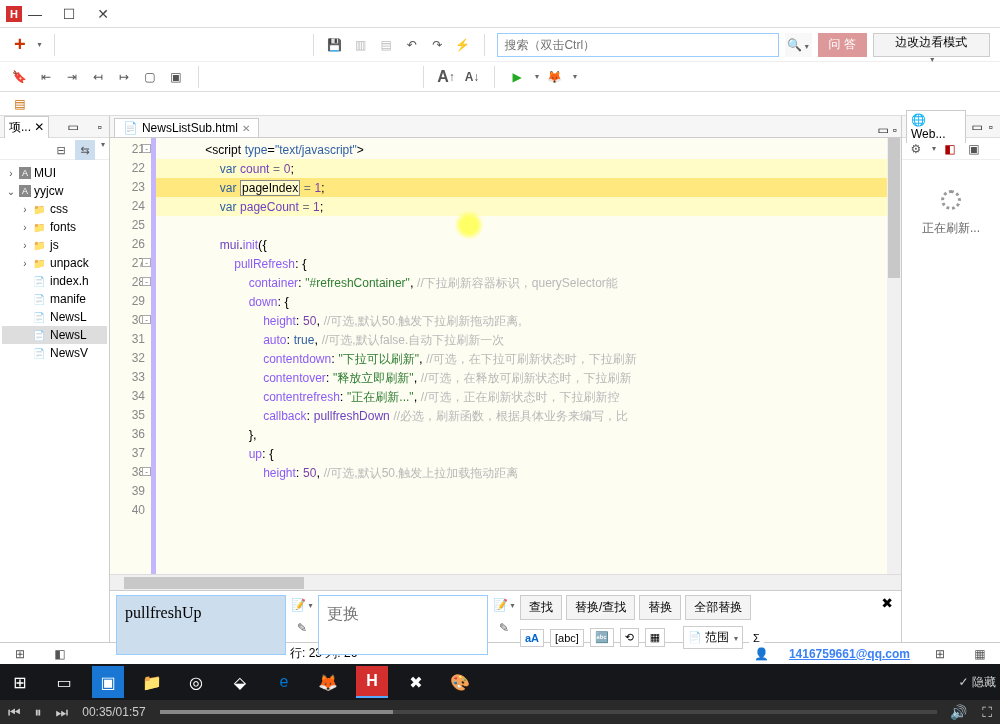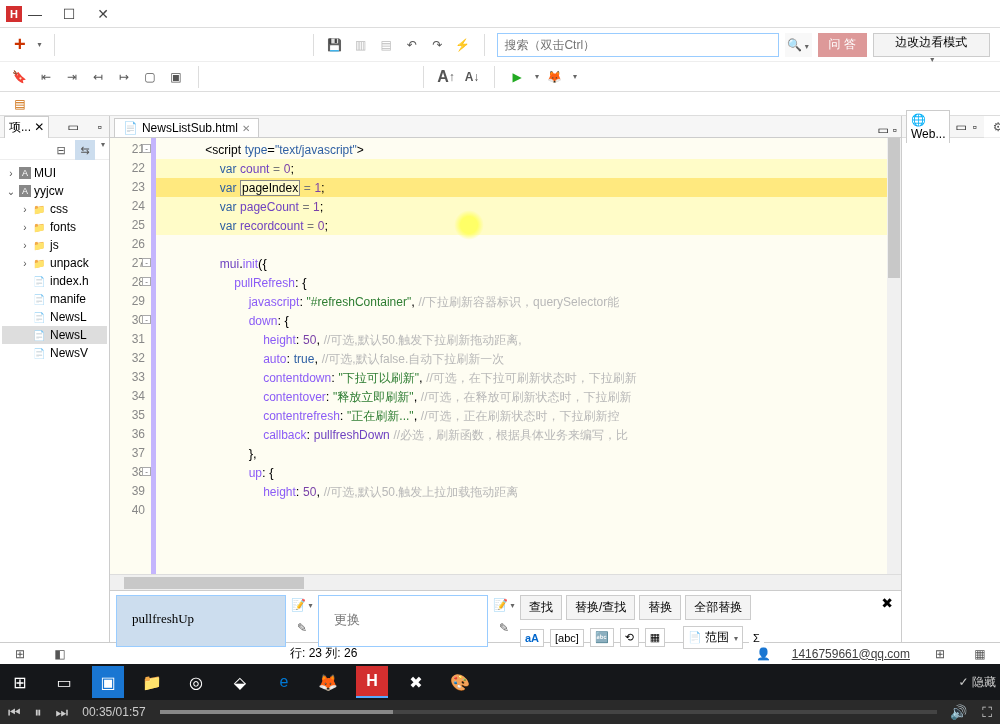--- a/index.html
+++ b/index.html
@@ -75,39 +75,39 @@
 .tok-tag { color:#000000; }
 .sel-tok { border:1px solid #888; background:#fffbcc; padding:0 1px; }
 .cursor-hl { display:inline-block; width:30px; height:30px; background:radial-gradient(circle,#ffff66 0%,#ffff66 40%,transparent 70%); border-radius:50%; position:absolute; pointer-events:none; }
 .vscroll { position:absolute; right:0; top:0; width:14px; height:100%; background:#f0f0f0; }
 .vscroll .thumb { position:absolute; left:1px; width:12px; background:#c8c8c8; }
 .hscrollbar { height:16px; background:#f0f0f0; border-top:1px solid #ddd; position:relative; }
 .hscrollbar .hthumb { position:absolute; left:14px; top:2px; width:180px; height:12px; background:#c8c8c8; }
 
 
 .findrow { height:52px; display:flex; align-items:flex-start; padding:4px 6px; gap:6px; border-top:1px solid #ccc; background:#fff; }
-.findbox { width:170px; height:52px; border:1px solid #9cf; padding:15px; resize:none; font-family:Consolas; font-size:13px; }
+.findbox { width:170px; height:60px; border:1px solid #9cf; padding:8px; resize:none; font-family:Consolas; font-size:16px; }
 .findbox.sel { background:#cde; }
 .optcol { display:flex; flex-direction:column; gap:3px; }
 .findbtns { display:flex; gap:4px; margin-bottom:6px; }
 .findbtn { padding:3px 8px; background:#f4f4f4; border:1px solid #ccc; cursor:pointer; font-size:12px; }
 .optrow { display:flex; gap:6px; align-items:center; }
 .opt { padding:2px 4px; border:1px solid #ccc; font-size:11px; cursor:pointer; background:#fff; }
 .closex2 { position:absolute; right:8px; font-size:14px; cursor:pointer; }
 
 
-.panel-right { width:98px; display:flex; flex-direction:row; background:#fff; }
+.panel-right { width:98px; display:flex; flex-direction:column; background:#fff;justify-content:flex-end; }
 .loading { flex:1; display:flex; flex-direction:column; align-items:center; padding-top:30px; gap:10px; font-size:12px; color:#666; }
 .spinner { width:20px; height:20px; border:3px dotted #999; border-radius:50%; }
 
 
 .statusbar { height:22px; border-top:1px solid #ccc; display:flex; align-items:center; padding:0 10px; background:#fff; font-size:12px; gap:20px; }
 .statusbar .posinfo { margin-left:200px; }
 .statusbar .spacer { flex:1; }
-.statusbar a { color:#404040; text-decoration:underline; }
+.statusbar a { color:#3b82f6; text-decoration:underline;font-weight:bold; }
 .user-ico { color:#2e7d32; }
 
 
 .taskbar { height:36px; background:#15171a; display:flex; align-items:center; padding:0 4px; gap:12px; }
 .taskicon { width:32px; height:32px; display:flex; align-items:center; justify-content:center; cursor:pointer; color:#fff; font-size:16px; }
 .taskicon.win { color:#fff; }
 .taskicon.active { border-bottom:2px solid #5af; }
 .task-right { margin-left:auto; display:flex; align-items:flex-end; gap:12px; color:#ccc; font-size:11px; }
 
 
@@ -285,25 +285,24 @@
             <div class="gline">37</div>
             <div class="gline">38<span class="fold">-</span></div>
             <div class="gline">39</div>
             <div class="gline">40</div>
           </div>
         <div class="codelines" id="codelines">
             <div class="cline">            <span class="tok-tag">&lt;script</span> <span class="tok-attr">type</span>=<span class="tok-str">"text/javascript"</span><span class="tok-tag">&gt;</span></div>
             <div class="cline hl-light">                <span class="tok-kw">var</span> <span class="tok-id">count</span> <span class="tok-op">=</span> <span class="tok-num">0</span>;</div>
             <div class="cline hl-full">                <span class="tok-kw">var</span> <span class="sel-tok">pageIndex</span> <span class="tok-op">=</span> <span class="tok-num">1</span>;</div>
             <div class="cline hl-light">                <span class="tok-kw">var</span> <span class="tok-id">pageCount</span> <span class="tok-op">=</span> <span class="tok-num">1</span>;</div>
-            <div class="cline hl-light">                <span class="tok-kw">var</span> <span class="tok-id">recordcount</span> <span class="tok-op">=</span> <span class="tok-num">0</span>;</div>
             <div class="cline"></div>
             <div class="cline">                <span class="tok-id">mui</span>.<span class="tok-field">init</span>({</div>
             <div class="cline">                    <span class="tok-field">pullRefresh</span>: {</div>
-            <div class="cline">                        <span class="tok-field">javascript</span>: <span class="tok-green">"#refreshContainer"</span>, <span class="tok-cmt">//下拉刷新容器标识，querySelector能</span></div>
+            <div class="cline">                        <span class="tok-field">container</span>: <span class="tok-green">"#refreshContainer"</span>, <span class="tok-cmt">//下拉刷新容器标识，querySelector能</span></div>
             <div class="cline">                        <span class="tok-field">down</span>: {</div>
             <div class="cline">                            <span class="tok-field">height</span>: <span class="tok-num">50</span>, <span class="tok-cmt">//可选,默认50.触发下拉刷新拖动距离,</span></div>
             <div class="cline">                            <span class="tok-field">auto</span>: <span class="tok-kw">true</span>, <span class="tok-cmt">//可选,默认false.自动下拉刷新一次</span></div>
             <div class="cline">                            <span class="tok-field">contentdown</span>: <span class="tok-green">"下拉可以刷新"</span>, <span class="tok-cmt">//可选，在下拉可刷新状态时，下拉刷新</span></div>
             <div class="cline">                            <span class="tok-field">contentover</span>: <span class="tok-green">"释放立即刷新"</span>, <span class="tok-cmt">//可选，在释放可刷新状态时，下拉刷新</span></div>
             <div class="cline">                            <span class="tok-field">contentrefresh</span>: <span class="tok-green">"正在刷新..."</span>, <span class="tok-cmt">//可选，正在刷新状态时，下拉刷新控</span></div>
             <div class="cline">                            <span class="tok-field">callback</span>: <span class="tok-id">pullfreshDown</span> <span class="tok-cmt">//必选，刷新函数，根据具体业务来编写，比</span></div>
             <div class="cline">                        },</div>
             <div class="cline">                        <span class="tok-field">up</span>: {</div>
             <div class="cline">                            <span class="tok-field">height</span>: <span class="tok-num">50</span>, <span class="tok-cmt">//可选,默认50.触发上拉加载拖动距离</span></div>

